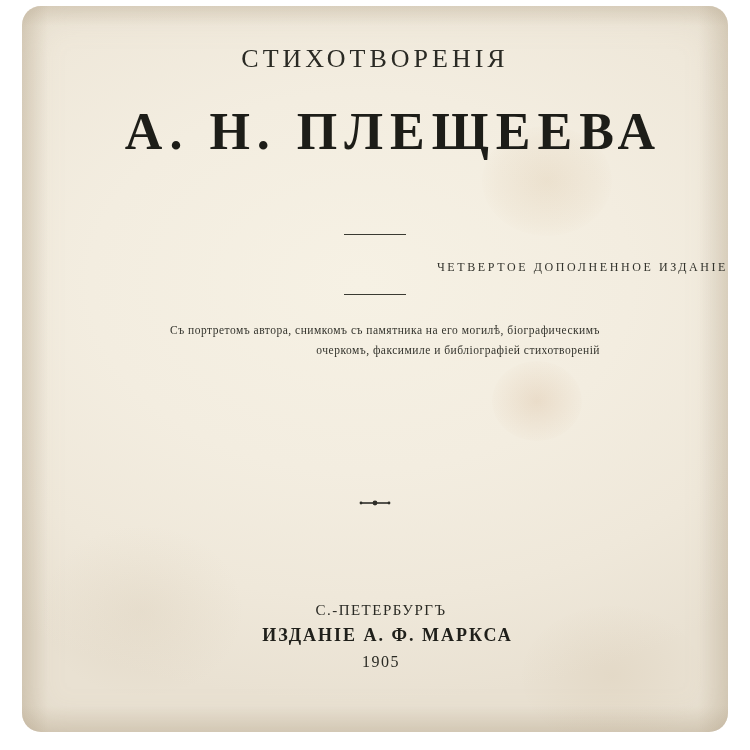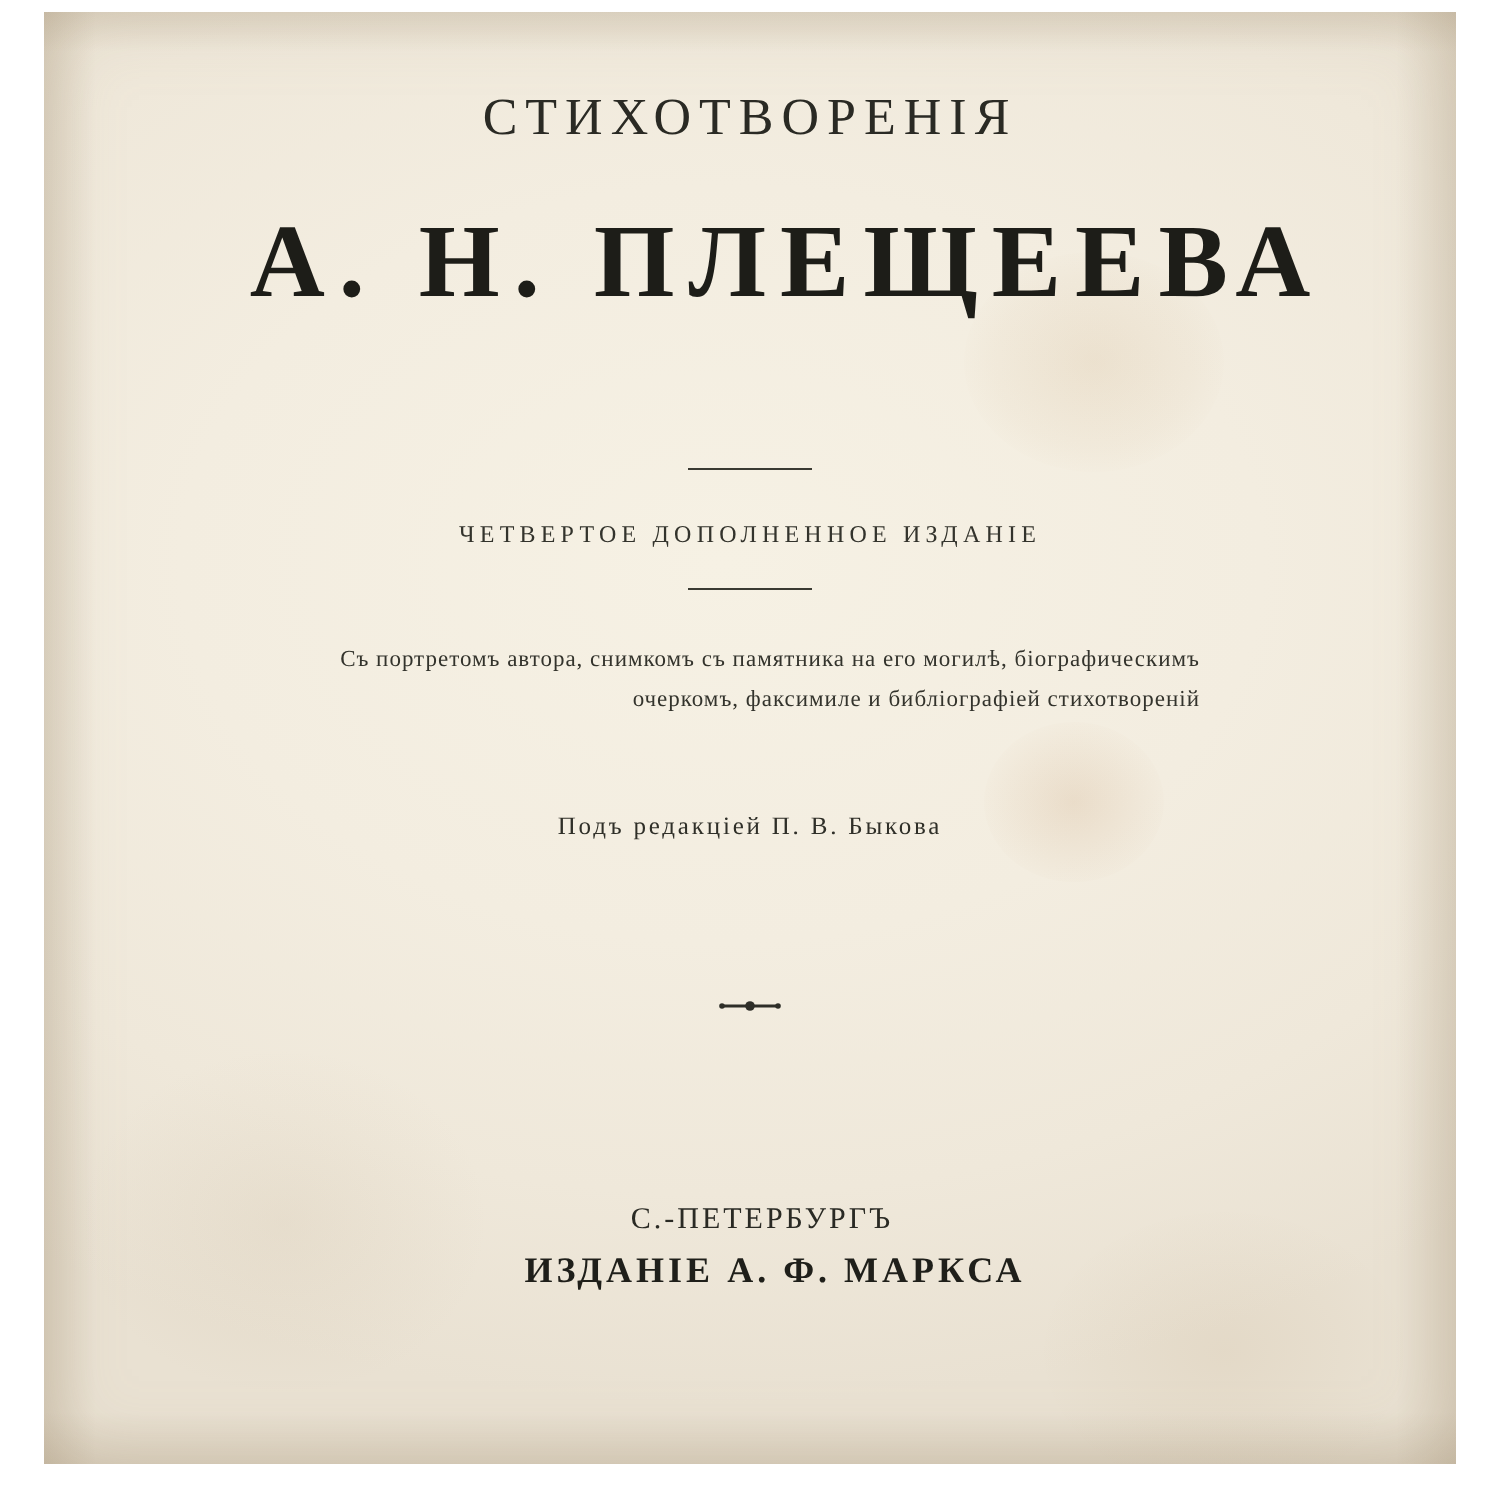--- a/index.html
+++ b/index.html
@@ -28,20 +28,21 @@
   #title-page {
     position: absolute;
     left: 22px;
     top: 6px;
     width: 706px;
     height: 726px;
     background:
       radial-gradient(ellipse 600px 420px at 48% 38%, #f6f1e4 0%, #f3ede0 45%, #efe8da 75%, #e9e1d2 100%);
     box-shadow: inset 0 0 40px rgba(180, 165, 135, 0.25);
     overflow: hidden;
+    border-radius: 19px;
   }
 
   
   .stain {
     position: absolute;
     border-radius: 50%;
     pointer-events: none;
   }
   .stain-a {
     left: 460px; top: 120px; width: 130px; height: 110px;
@@ -127,20 +128,21 @@
   .rule-1 { top: 228px; width: 62px; }
   .rule-2 { top: 288px; width: 62px; }
 
   .line-edition {
     position: absolute;
     left: 0; right: 0;
     top: 254px;
     font-size: 12px;
     letter-spacing: 2.6px;
     color: #33332c;
+    text-align: right;
   }
 
   .line-desc {
     position: absolute;
     left: 128px;
     width: 450px;
     top: 314px;
     font-size: 11.5px;
     line-height: 20px;
     letter-spacing: 0.5px;
@@ -219,31 +221,31 @@
 
 
       <div class="rule rule-1"></div>
 
       <div class="line-edition">ЧЕТВЕРТОЕ ДОПОЛНЕННОЕ ИЗДАНІЕ</div>
 
       <div class="rule rule-2"></div>
 
       <div class="line-desc">Съ портретомъ автора, снимкомъ съ памятника на его могилѣ, біографическимъ очеркомъ, факсимиле и библіографіей стихотвореній</div>
 
-      <div class="line-editor">Подъ редакціей П. В. Быкова</div>
 
       <div class="ornament">
         <svg width="40" height="10" viewBox="0 0 40 10" aria-hidden="true">
           <line x1="6" y1="5" x2="34" y2="5" stroke="#2e2e28" stroke-width="1.6"></line>
           <circle cx="20" cy="5" r="2.4" fill="#2e2e28"></circle>
           <circle cx="6" cy="5" r="1.4" fill="#2e2e28"></circle>
           <circle cx="34" cy="5" r="1.4" fill="#2e2e28"></circle>
         </svg>
       </div>
 
       <div class="imprint">
         <div class="imprint-city">С.-ПЕТЕРБУРГЪ</div>
         <div class="imprint-publisher">ИЗДАНІЕ А. Ф. МАРКСА</div>
+        <div class="imprint-year">1905</div>
       </div>
 
     </div>
   </div>
 </div>
 
 </body></html>

